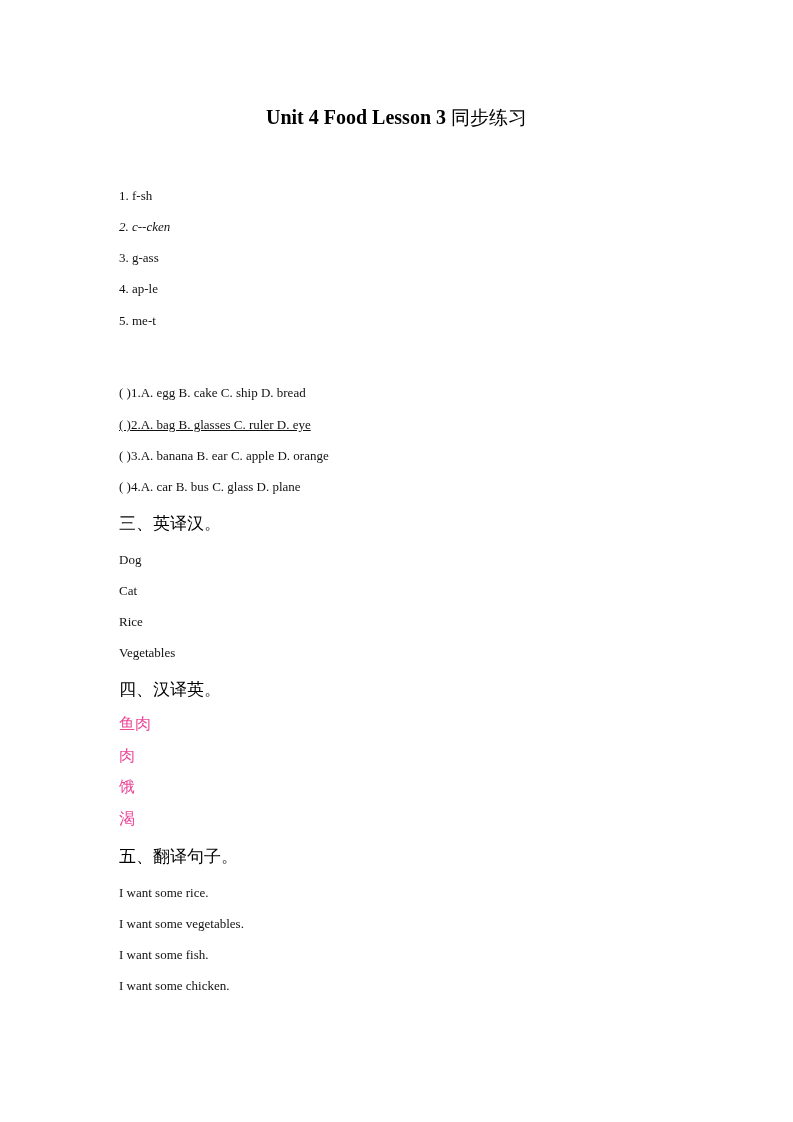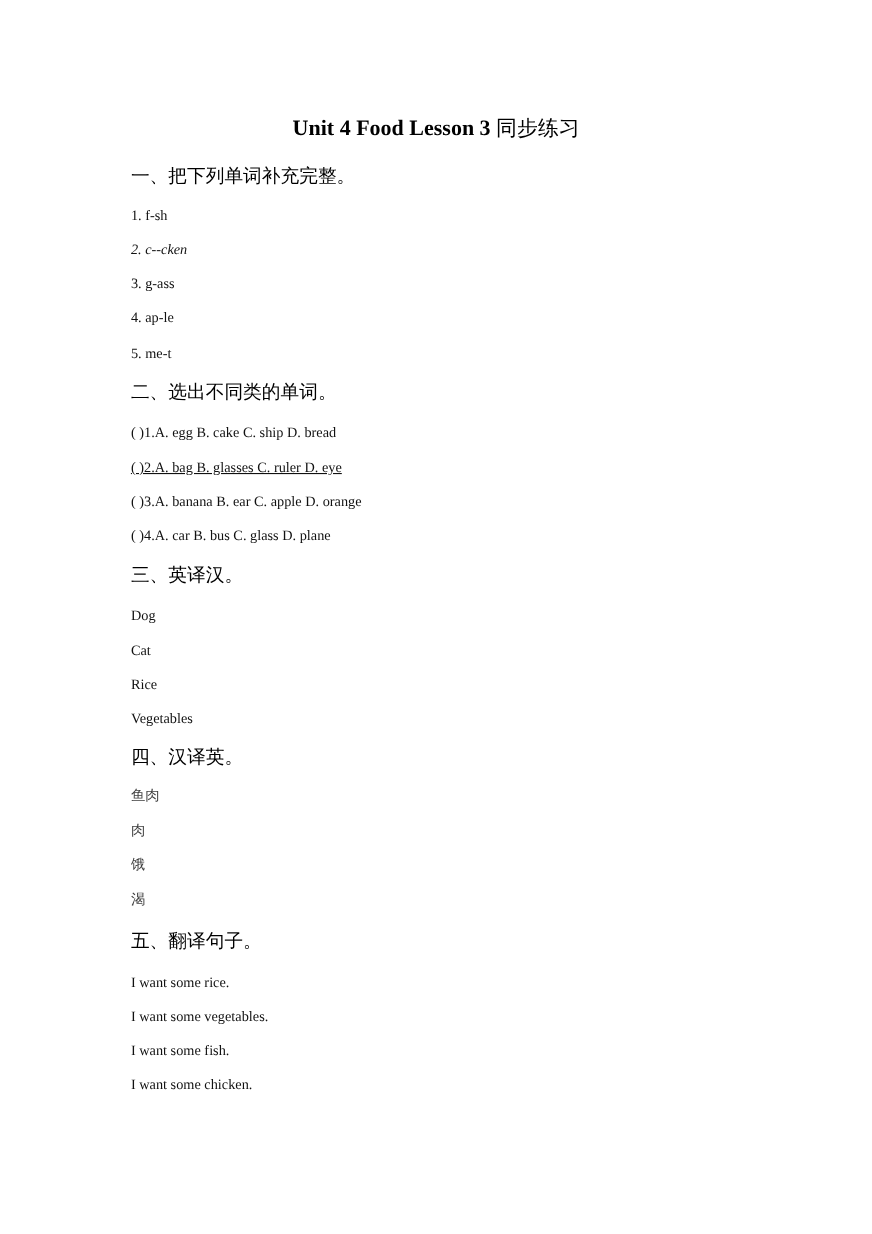--- a/index.html
+++ b/index.html
@@ -51,41 +51,39 @@
       position: absolute;
       left: 119px;
       font-family: "Liberation Serif", "DejaVu Serif", serif;
       font-size: 13px;
       line-height: 16px;
       color: #111;
       white-space: nowrap;
     }
     .item.cjk {
       font-family: "DejaVu Sans", sans-serif;
-      font-size: 13px;
-      color: #404040;
+      font-size: 16px;
+      color: #ec4899;
     }
   </style>
 </head>
 <body>
 
 <div class="page">
 
   <div class="title">
     <span>Unit 4 Food Lesson 3 </span><span class="cjk">同步练习</span>
   </div>
 
-  <div class="heading" style="top:149px;">一、把下列单词补充完整。</div>
   <div class="item" style="top:188px;">1. f-sh</div>
   <div class="item" style="top:219px;font-style:italic;">2. c--cken</div>
   <div class="item" style="top:250px;">3. g-ass</div>
   <div class="item" style="top:281px;">4. ap-le</div>
   <div class="item" style="top:313px;">5. me-t</div>
 
-  <div class="heading" style="top:346px;">二、选出不同类的单词。</div>
   <div class="item" style="top:385px;">( )1.A. egg B. cake C. ship D. bread</div>
   <div class="item" style="top:417px;text-decoration:underline;">( )2.A. bag B. glasses C. ruler D. eye</div>
   <div class="item" style="top:448px;">( )3.A. banana B. ear C. apple D. orange</div>
   <div class="item" style="top:479px;">( )4.A. car B. bus C. glass D. plane</div>
 
   <div class="heading" style="top:512px;">三、英译汉。</div>
   <div class="item" style="top:552px;">Dog</div>
   <div class="item" style="top:583px;">Cat</div>
   <div class="item" style="top:614px;">Rice</div>
   <div class="item" style="top:645px;">Vegetables</div>

